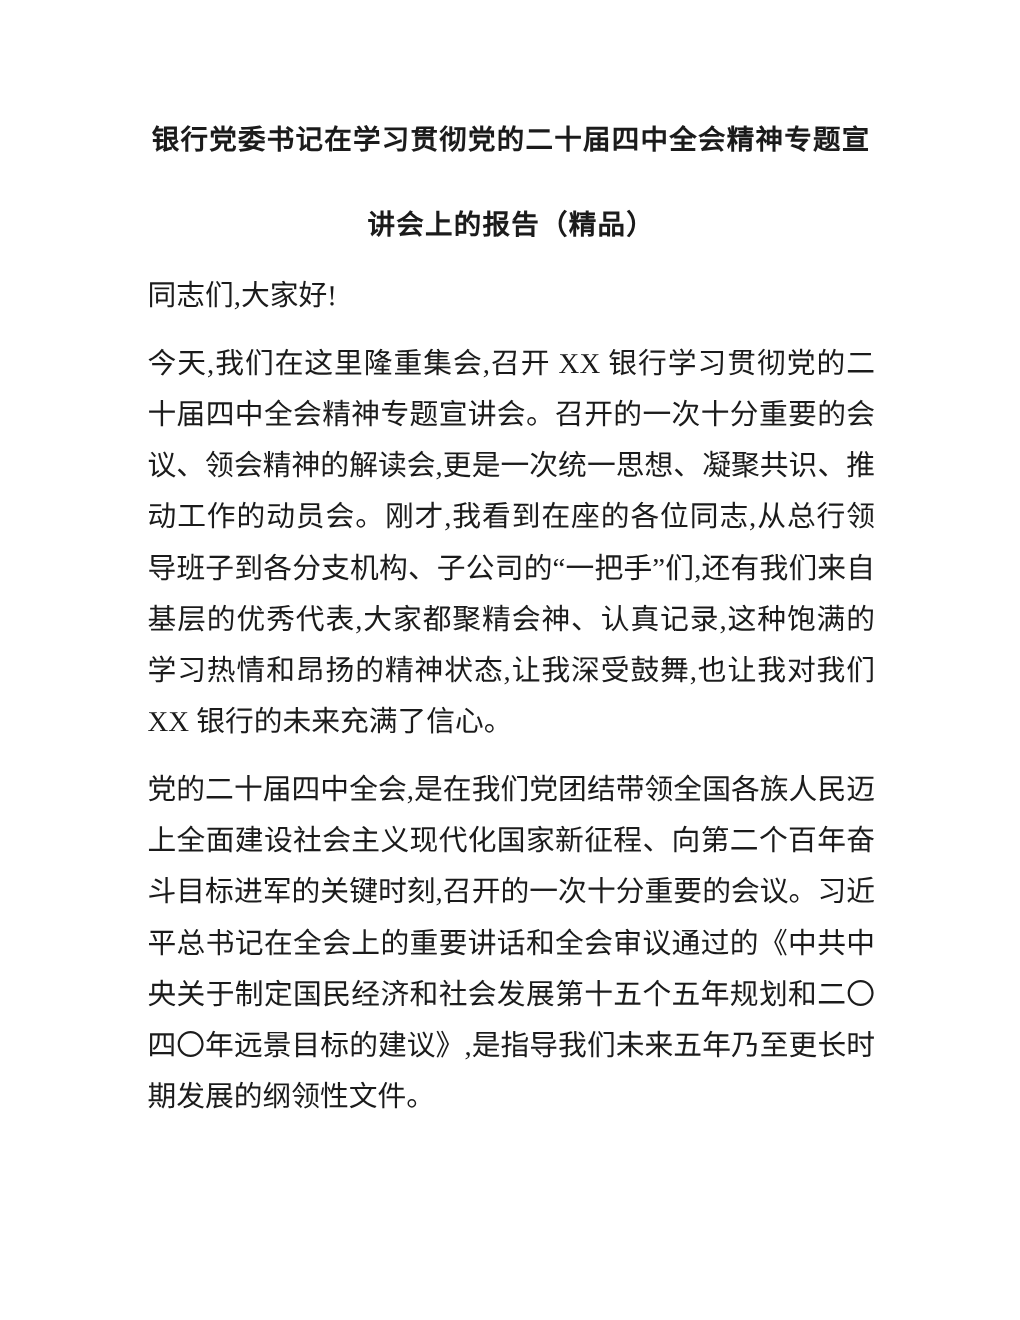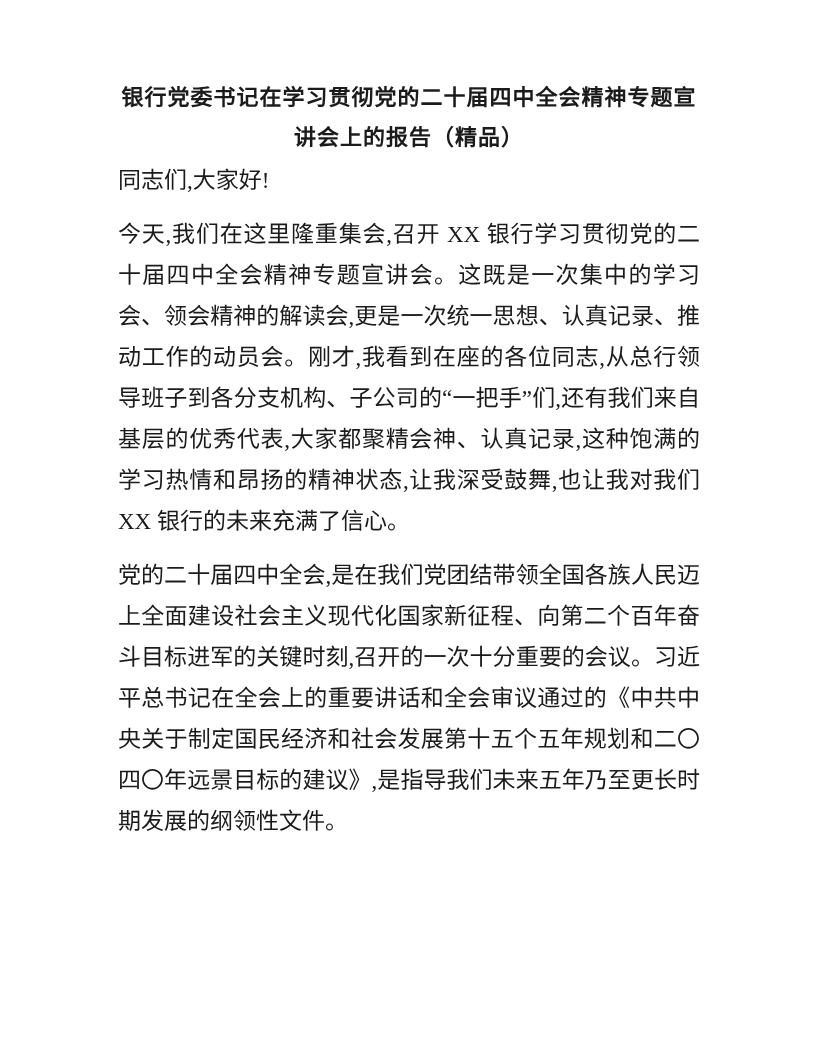--- a/index.html
+++ b/index.html
@@ -17,21 +17,21 @@
   .page {
     box-sizing: border-box;
     width: 816px;
     height: 1056px;
     padding: 78px 116px 0 118px;
     background: #ffffff;
   }
   .doc-title {
     margin: 0 0 2px 0;
     font-size: 22px;
-    line-height: 40px;
+    line-height: 68px;
     font-weight: bold;
     text-align: center;
     letter-spacing: 1px;
   }
   .para {
     margin: 0 0 13px 0;
     font-size: 23px;
     line-height: 41px;
     text-align: justify;
     text-justify: inter-ideograph;
@@ -42,17 +42,17 @@
   }
 </style>
 </head>
 <body>
 
 <div class="page">
   <h1 class="doc-title">银行党委书记在学习贯彻党的二十届四中全会精神专题宣讲会上的报告（精品）</h1>
 
   <p class="para greeting">同志们,大家好!</p>
 
-  <p class="para">今天,我们在这里隆重集会,召开 XX 银行学习贯彻党的二十届四中全会精神专题宣讲会。这既是一次集中的学习会、领会精神的解读会,更是一次统一思想、认真记录、推动工作的动员会。刚才,我看到在座的各位同志,从总行领导班子到各分支机构、子公司的“一把手”们,还有我们来自基层的优秀代表,大家都聚精会神、认真记录,这种饱满的学习热情和昂扬的精神状态,让我深受鼓舞,也让我对我们 XX 银行的未来充满了信心。</p>
+  <p class="para">今天,我们在这里隆重集会,召开 XX 银行学习贯彻党的二十届四中全会精神专题宣讲会。召开的一次十分重要的会议、领会精神的解读会,更是一次统一思想、凝聚共识、推动工作的动员会。刚才,我看到在座的各位同志,从总行领导班子到各分支机构、子公司的“一把手”们,还有我们来自基层的优秀代表,大家都聚精会神、认真记录,这种饱满的学习热情和昂扬的精神状态,让我深受鼓舞,也让我对我们 XX 银行的未来充满了信心。</p>
 
   <p class="para">党的二十届四中全会,是在我们党团结带领全国各族人民迈上全面建设社会主义现代化国家新征程、向第二个百年奋斗目标进军的关键时刻,召开的一次十分重要的会议。习近平总书记在全会上的重要讲话和全会审议通过的《中共中央关于制定国民经济和社会发展第十五个五年规划和二〇四〇年远景目标的建议》,是指导我们未来五年乃至更长时期发展的纲领性文件。</p>
 
 </div>
 
 </body></html>

